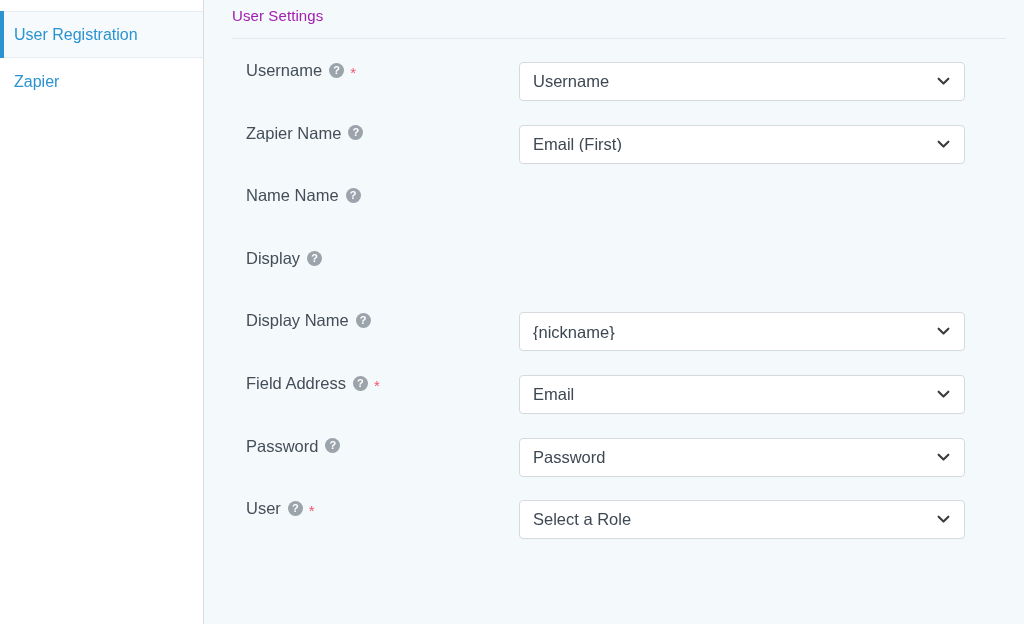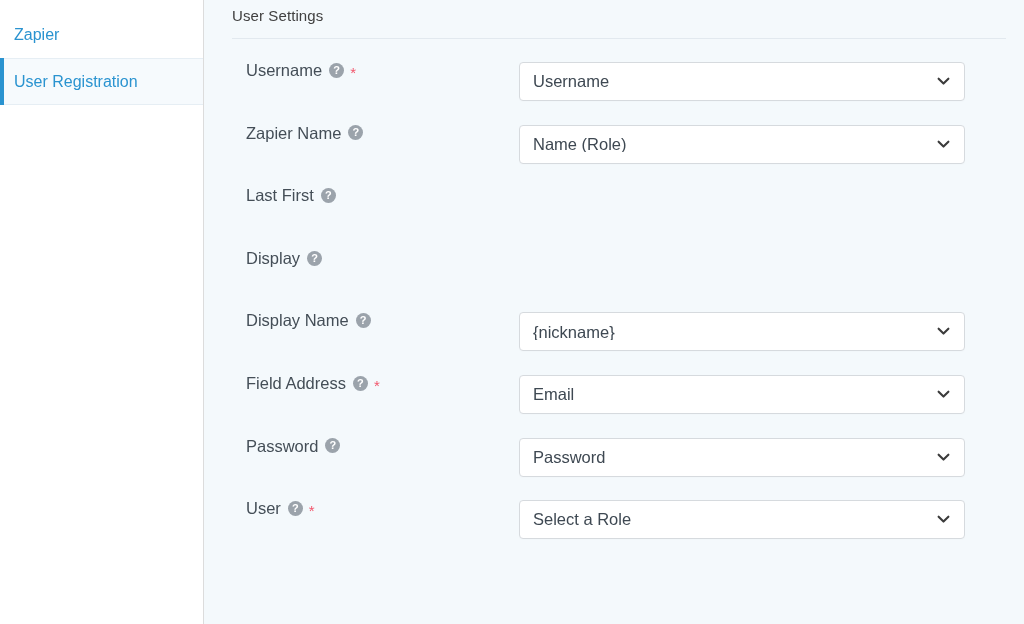--- a/index.html
+++ b/index.html
@@ -74,21 +74,21 @@
     position: relative;
     overflow: hidden;
   }
 
   .panel-header {
     padding: 8px 0 0 28px;
   }
 
   .panel-title {
     font-size: 15px;
-    color: #404040;
+    color: #a21caf;
     font-weight: 400;
     line-height: 1;
     letter-spacing: 0.1px;
   }
 
   .panel-divider {
     margin: 15px 18px 0 28px;
     height: 1px;
     background: #e2e9ef;
   }
@@ -181,25 +181,25 @@
   }
 
   .chevron svg { display: block; }
 </style>
 </head>
 <body>
 
 <div id="app">
 
   <nav class="sidebar">
+    <div class="nav-item active">
+      <span class="nav-item-label">User Registration</span>
+    </div>
     <div class="nav-item">
       <span class="nav-item-label">Zapier</span>
-    </div>
-    <div class="nav-item active">
-      <span class="nav-item-label">User Registration</span>
     </div>
   </nav>
 
   <section class="main">
 
     <div class="panel-header">
       <h1 class="panel-title">User Settings</h1>
     </div>
     <div class="panel-divider"></div>
 
@@ -224,32 +224,32 @@
       </div>
 
       <div class="form-row">
         <div class="form-label">
           <span class="label-text">Zapier Name</span>
           <span class="help-icon">
             <span>?</span>
           </span>
         </div>
         <div class="select-box">
-          <span class="select-value">Name (Role)</span>
-          <span class="chevron">
-            <svg width="13" height="9" viewBox="0 0 13 9">
-                <path d="M1.6 1.7 L6.5 6.6 L11.4 1.7" fill="none" stroke="#3b3b3b" stroke-width="2.1" stroke-linecap="round" stroke-linejoin="round"></path>
-              </svg>
-          </span>
-        </div>
-      </div>
-
-      <div class="form-row">
-        <div class="form-label">
-          <span class="label-text">Last First</span>
+          <span class="select-value">Email (First)</span>
+          <span class="chevron">
+            <svg width="13" height="9" viewBox="0 0 13 9">
+                <path d="M1.6 1.7 L6.5 6.6 L11.4 1.7" fill="none" stroke="#3b3b3b" stroke-width="2.1" stroke-linecap="round" stroke-linejoin="round"></path>
+              </svg>
+          </span>
+        </div>
+      </div>
+
+      <div class="form-row">
+        <div class="form-label">
+          <span class="label-text">Name Name</span>
           <span class="help-icon">
             <span>?</span>
           </span>
         </div>
       </div>
 
       <div class="form-row">
         <div class="form-label">
           <span class="label-text">Display</span>
           <span class="help-icon">

